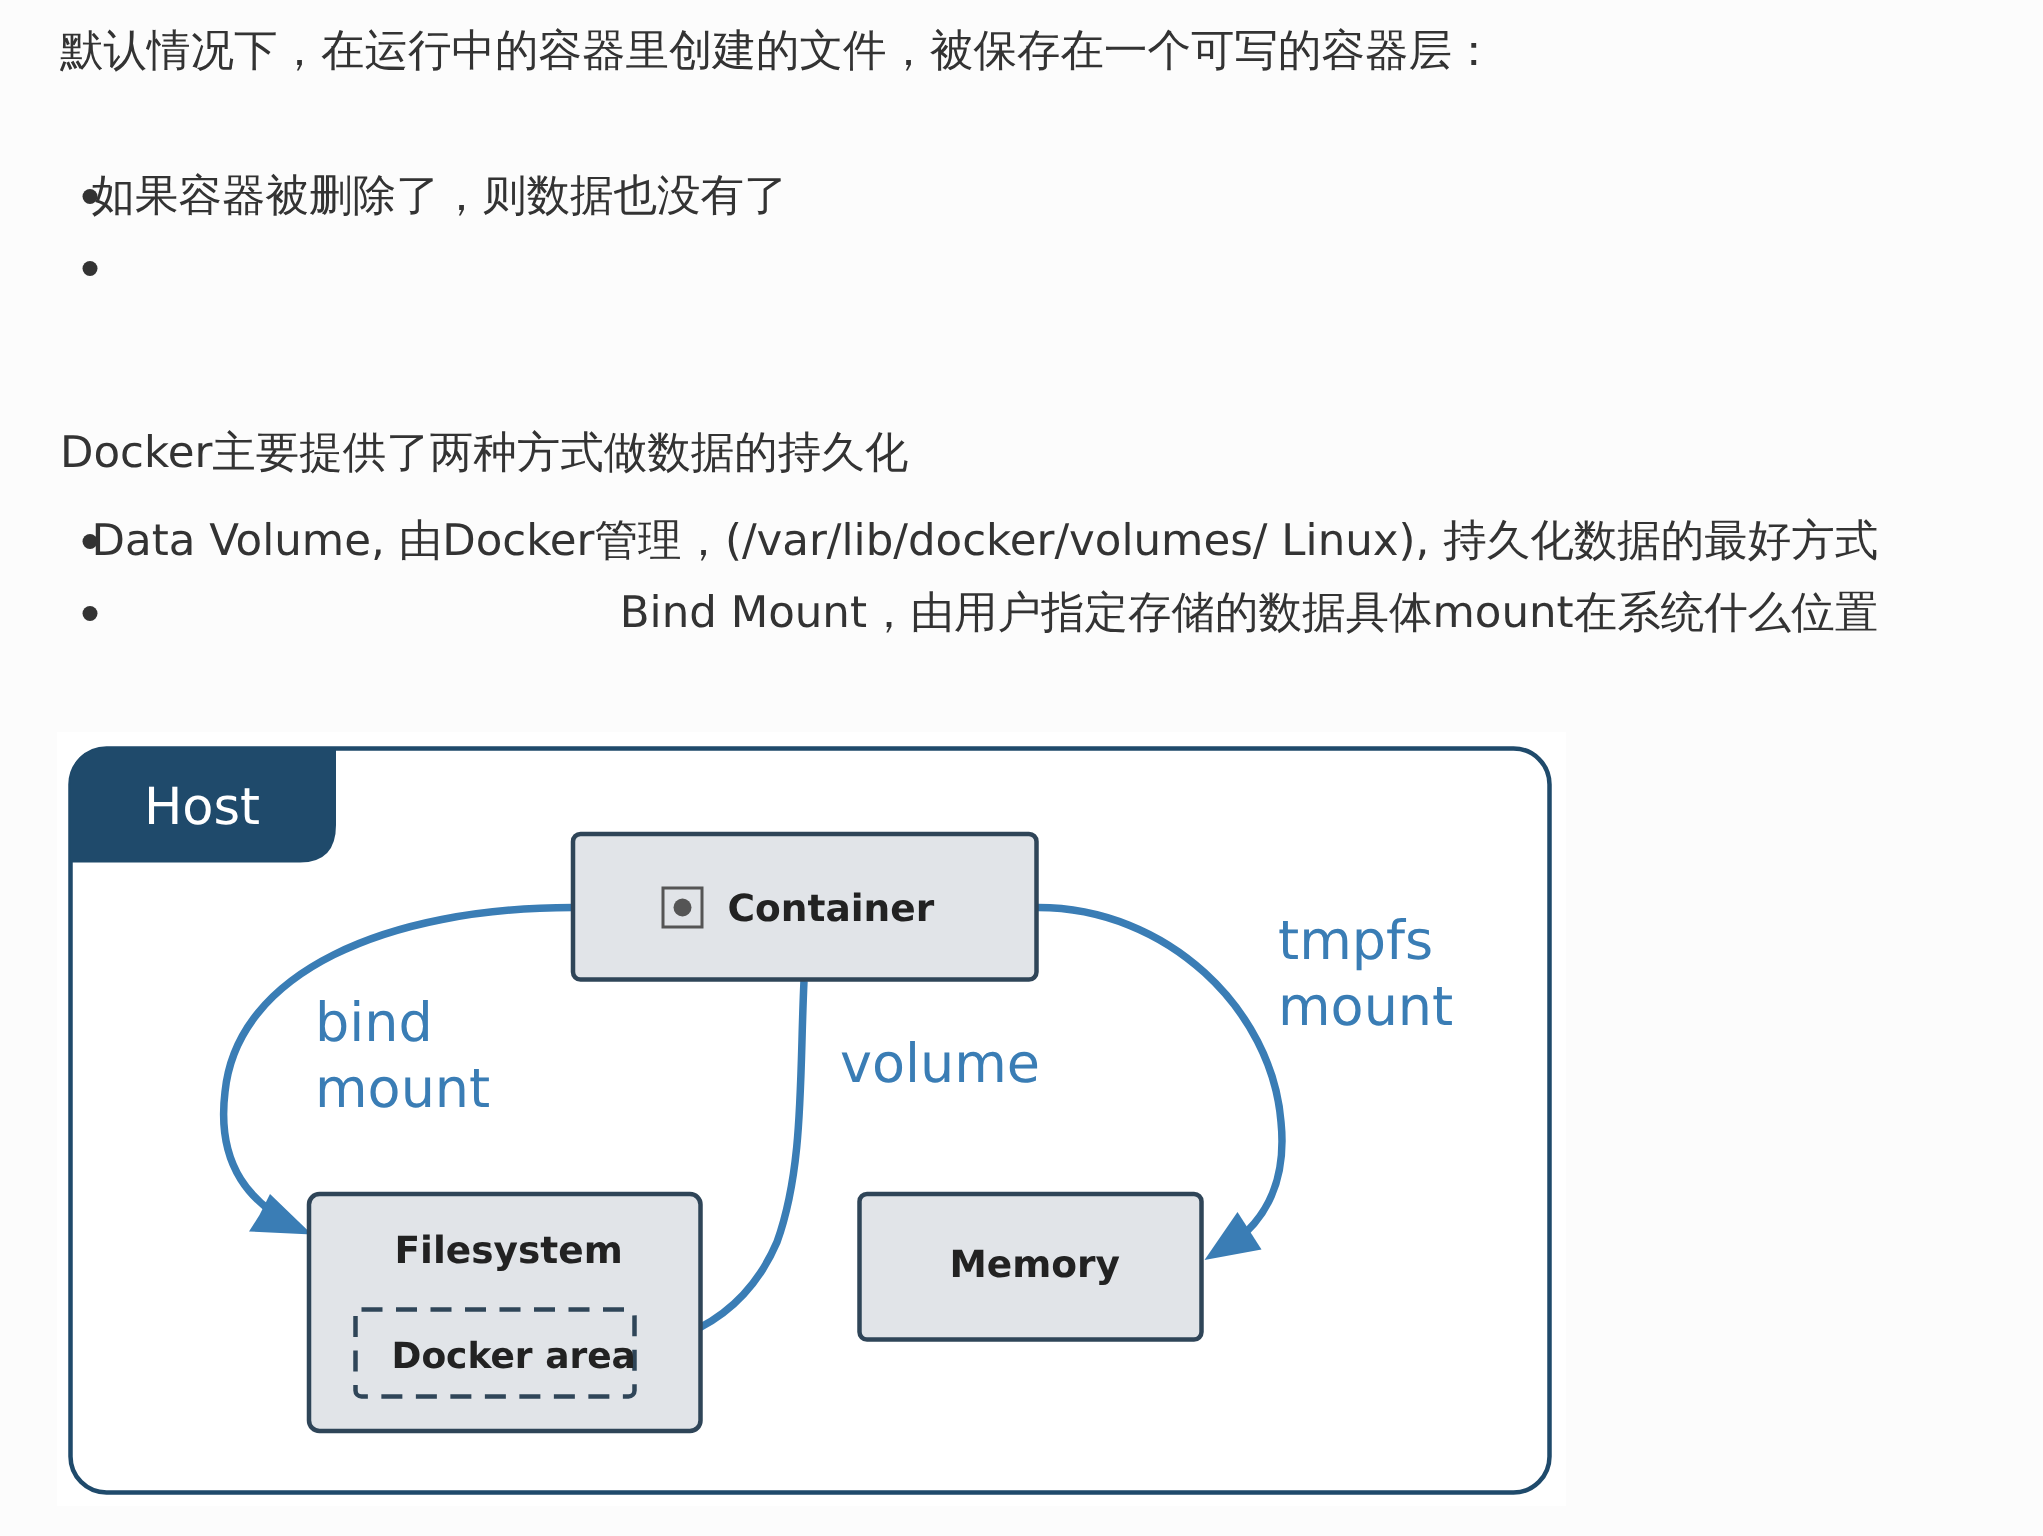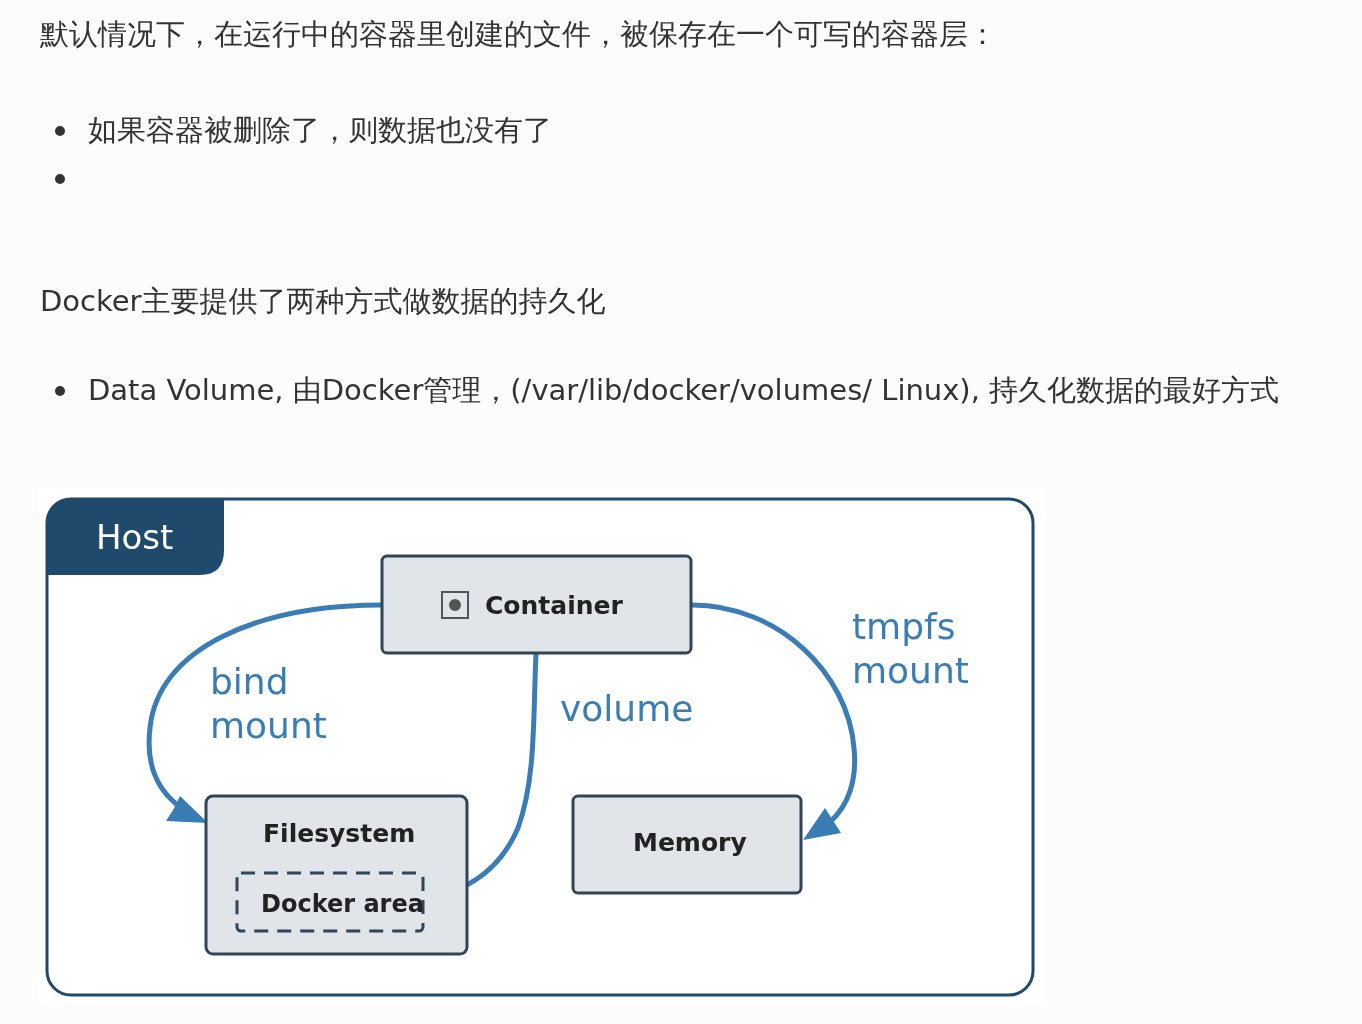--- a/index.html
+++ b/index.html
@@ -10,50 +10,51 @@
     font-family: "DejaVu Sans", "Liberation Sans", sans-serif;
     position: relative;
   }
   .para {
     position: absolute; left: 40px;
     font-size: 29px; line-height: 40px;
     white-space: nowrap; margin: 0;
   }
   .list { position: absolute; left: 0; margin: 0; padding: 0; list-style: none; }
   .list li {
-    position: relative; padding-left: 88px;
+    position: relative; padding-left: 61px;
     font-size: 29px; line-height: 48px; white-space: nowrap;
   }
   .list li .bullet {
     position: absolute; left: 55px; top: 20px;
     width: 10px; height: 10px; border-radius: 50%;
     background: #333333;
   }
   #p1 { top: 14px; font-family: Liberation Serif, serif; }
   #list1 { top: 106px; }
   #p2 { top: 255px; margin-top: 26px; }
-  #list2 { top: 366px; text-align: right; }
+  #list2 { top: 336px; text-align: right; }
 
   #diagram { position: absolute; left: 38px; top: 488px; }
   #diagram text { font-family: "DejaVu Sans", "Liberation Sans", sans-serif; }
 </style>
 </head>
 <body>
 
 <p class="para" id="p1">默认情况下，在运行中的容器里创建的文件，被保存在一个可写的容器层：</p>
 
 <ul class="list" id="list1">
   <li><span class="bullet"></span><span>如果容器被删除了，则数据也没有了</span></li>
   <li><span class="bullet"></span></li>
 </ul>
 
 <p class="para" id="p2">Docker主要提供了两种方式做数据的持久化</p>
 
 <ul class="list" id="list2">
   <li><span class="bullet"></span><span>Data Volume, 由Docker管理，(/var/lib/docker/volumes/ Linux), 持久化数据的最好方式</span></li>
+  <li><span class="bullet"></span><span>Bind Mount，由用户指定存储的数据具体mount在系统什么位置</span></li>
 </ul>
 
 <svg id="diagram" width="1006" height="516" viewBox="0 0 1006 516">
   <defs>
     <marker id="arrowhead" viewBox="0 0 10 10" refX="8" refY="5" markerWidth="9" markerHeight="9" orient="auto-start-reverse" markerUnits="userSpaceOnUse">
       <path d="M0,0 L10,5 L0,10 z" fill="#3a7db5"></path>
     </marker>
   </defs>
   <rect x="0" y="0" width="1006" height="516" fill="#ffffff"></rect>
 

